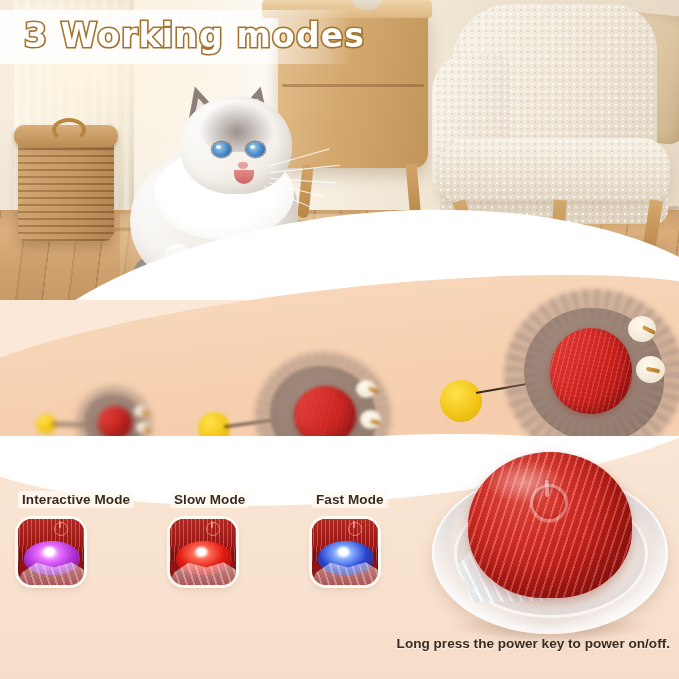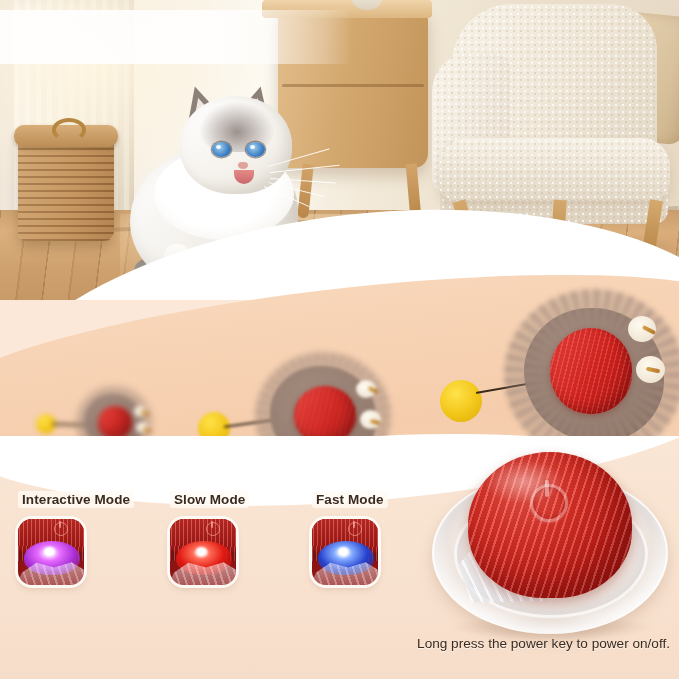--- a/index.html
+++ b/index.html
@@ -445,21 +445,21 @@
     background:repeating-linear-gradient(64deg,rgba(255,255,255,.75) 0 2.5px,rgba(180,186,196,.18) 2.5px 9px);
   }
   .prod-shadow{
     position:absolute;left:24px;top:166px;width:206px;height:26px;
     background:radial-gradient(ellipse,rgba(170,126,96,.38),rgba(170,126,96,0) 70%);
   }
 
   .instructions{
     position:absolute;left:322px;top:198px;width:352px;
     text-align:center;
-    font-size:13.6px;font-weight:normal;line-height:19px;
+    font-size:13.6px;font-weight:bold;line-height:19px;
     color:#3b2a1e;
     text-shadow:0 1px 0 rgba(255,255,255,.65);
   }
   .instructions div{white-space:nowrap;}
   .instructions .l1{text-align:right;padding-right:4px;}
   .instructions .l2{text-align:center;}
 
   
   .title-banner{
     position:absolute;left:0;top:10px;width:352px;height:54px;
@@ -637,14 +637,15 @@
       <div class="prod-ball-hl"></div>
       <div class="prod-power"></div>
     </div>
 
     <div class="instructions">
       <div class="l1">Long press the power key to power on/off.</div>
     </div>
   </div>
 
   <div class="title-banner"></div>
+  <div class="title">3 Working modes</div>
 
 </div>
 
 </body></html>

